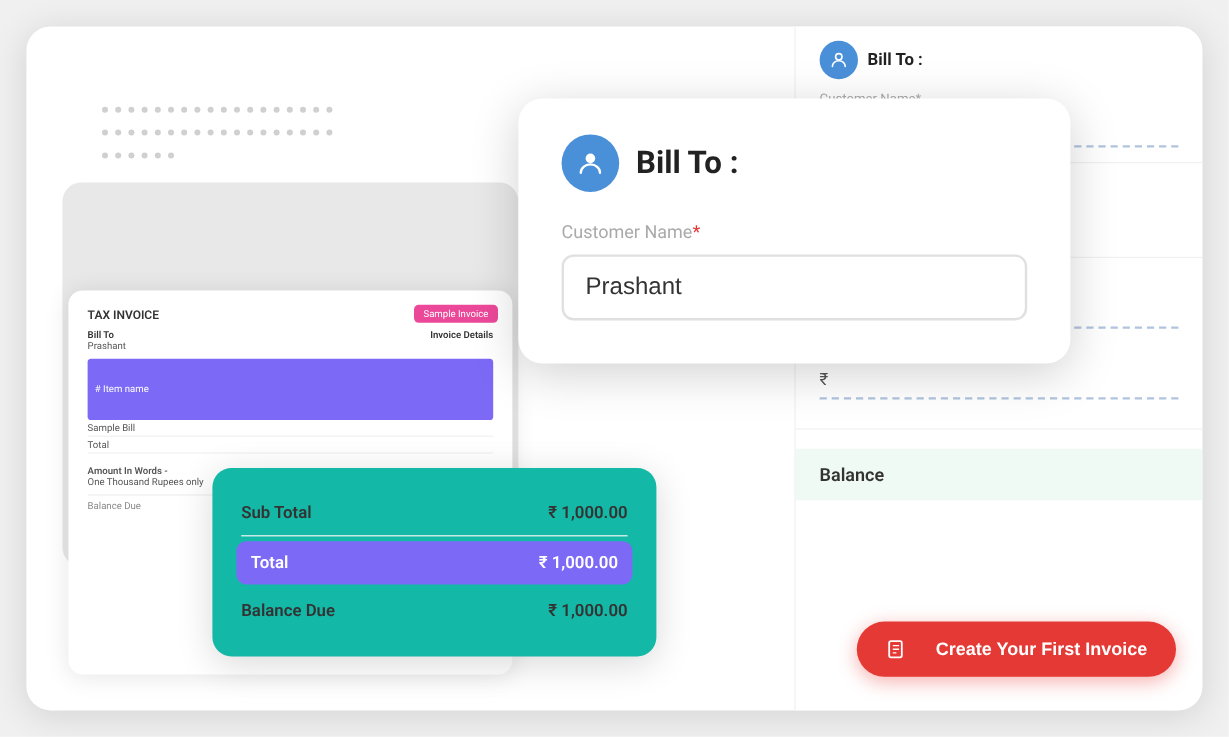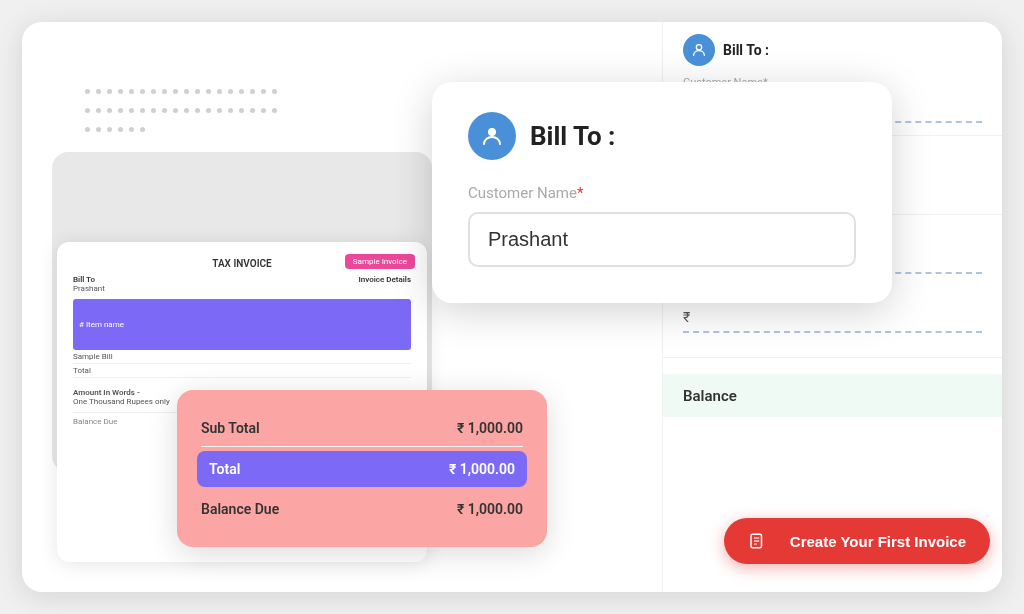--- a/index.html
+++ b/index.html
@@ -65,21 +65,20 @@
       position: absolute;
       top: 12px;
       right: 12px;
       background: #ec4899;
       color: white;
       font-size: 8px;
       padding: 3px 8px;
       border-radius: 4px;
     }
     .invoice-tax-title {
-      text-align: center;
       font-size: 10px;
       font-weight: 600;
       color: #333;
       margin-bottom: 6px;
     }
     .invoice-bill-row {
       display: flex;
       justify-content: space-between;
       font-size: 8px;
       color: #555;
@@ -108,21 +107,21 @@
       font-size: 9px;
       color: #333;
       font-weight: 500;
     }
     
     .summary-card {
       position: absolute;
       bottom: 45px;
       left: 155px;
       width: 370px;
-      background: #fca5a5;
+      background: #14b8a6;
       border-radius: 16px;
       box-shadow: 0 6px 30px rgba(0,0,0,0.15);
       padding: 20px 24px;
       z-index: 10;
       text-align: right;
     }
     .summary-row {
       display: flex;
       justify-content: space-between;
       align-items: center;
@@ -279,21 +278,21 @@
       margin-top: 16px;
     }
     .balance-label {
       font-size: 15px;
       font-weight: 600;
       color: #333;
     }
     .create-btn {
       position: absolute;
       bottom: 28px;
-      right: 12px;
+      right: 22px;
       background: #e53935;
       color: white;
       border: none;
       border-radius: 30px;
       padding: 14px 24px;
       font-size: 15px;
       font-weight: 700;
       cursor: pointer;
       display: flex;
       align-items: center;

